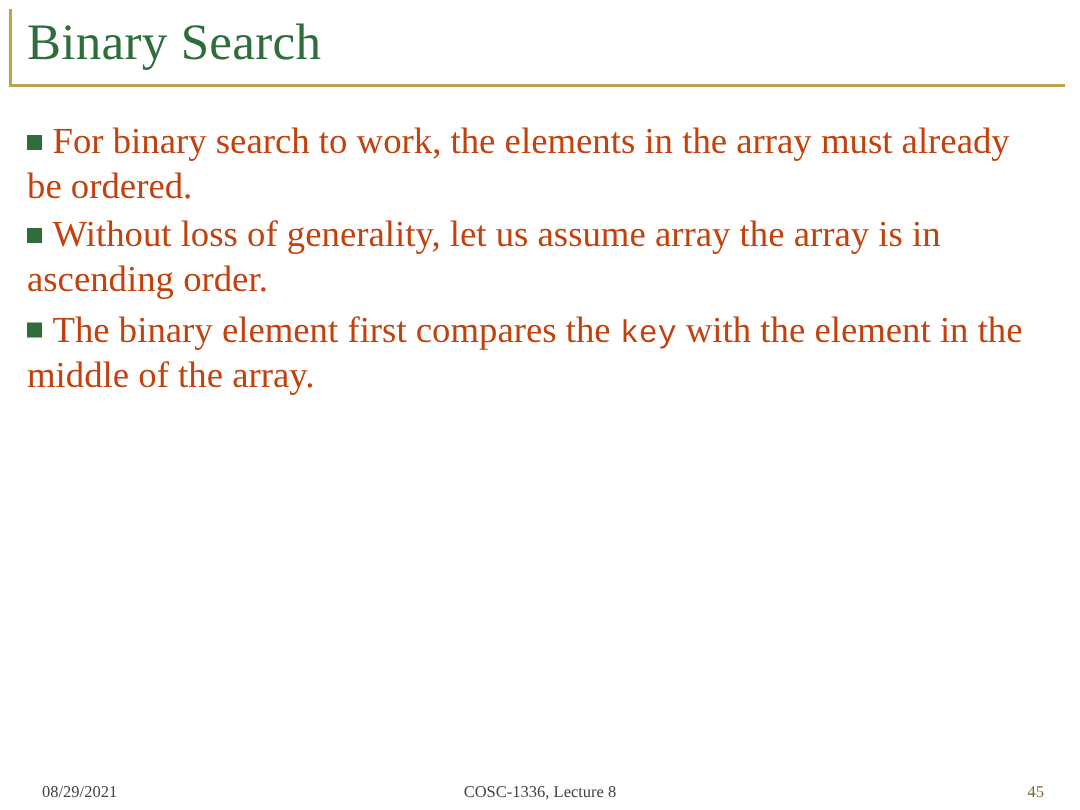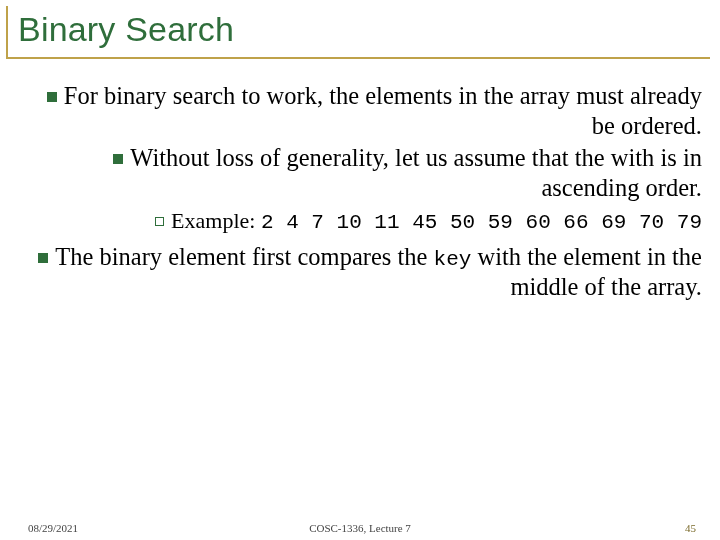--- a/index.html
+++ b/index.html
@@ -18,28 +18,27 @@
   .title-wrap {
     border-left: 2px solid #bfa24a;
     border-bottom: 2px solid #bfa24a;
     margin: 6px 0 0 6px;
     padding: 4px 0 8px 10px;
     width: 704px;
   }
   .title {
     font-size: 34px;
     color: #2f6e3b;
-    font-family: Liberation Sans, sans-serif;
+    font-family: Liberation Serif, serif;
     font-weight: 400;
     letter-spacing: 0.2px;
   }
   .content {
     padding: 22px 18px 0 18px;
-    color: #000000;
-    text-align: right;
+    color: #c2410c;
   }
   .bullet-line {
     font-size: 24.5px;
     line-height: 1.22;
     margin-bottom: 0;
   }
   .block1 { margin-bottom: 2px; }
   .block2 { margin-bottom: 4px; }
   .sq {
     display: inline-block;
@@ -92,32 +91,29 @@
     <div class="title">Binary Search</div>
   </div>
 
   <div class="content">
 
     <div class="bullet-line block1">
       <span class="sq"></span><span>For binary search to work, the elements in the array must already be ordered.</span>
     </div>
 
     <div class="bullet-line block2">
-      <span class="sq"></span><span>Without loss of generality, let us assume that the with is in ascending order.</span>
+      <span class="sq"></span><span>Without loss of generality, let us assume array the array is in ascending order.</span>
     </div>
 
-    <div class="sub-line">
-      <span class="sub-sq"></span><span>Example: </span><span class="mono">2 4 7 10 11 45 50 59 60 66 69 70 79</span>
-    </div>
 
     <div class="bullet-line">
       <span class="sq"></span><span>The binary element first compares the </span><span class="mono">key</span><span> with the element in the middle of the array.</span>
     </div>
 
   </div>
 
   <div class="footer">
     <span class="f-left">08/29/2021</span>
-    <span class="f-center">COSC-1336, Lecture 7</span>
+    <span class="f-center">COSC-1336, Lecture 8</span>
     <span class="f-right">45</span>
   </div>
 
 </div>
 
 </body></html>

